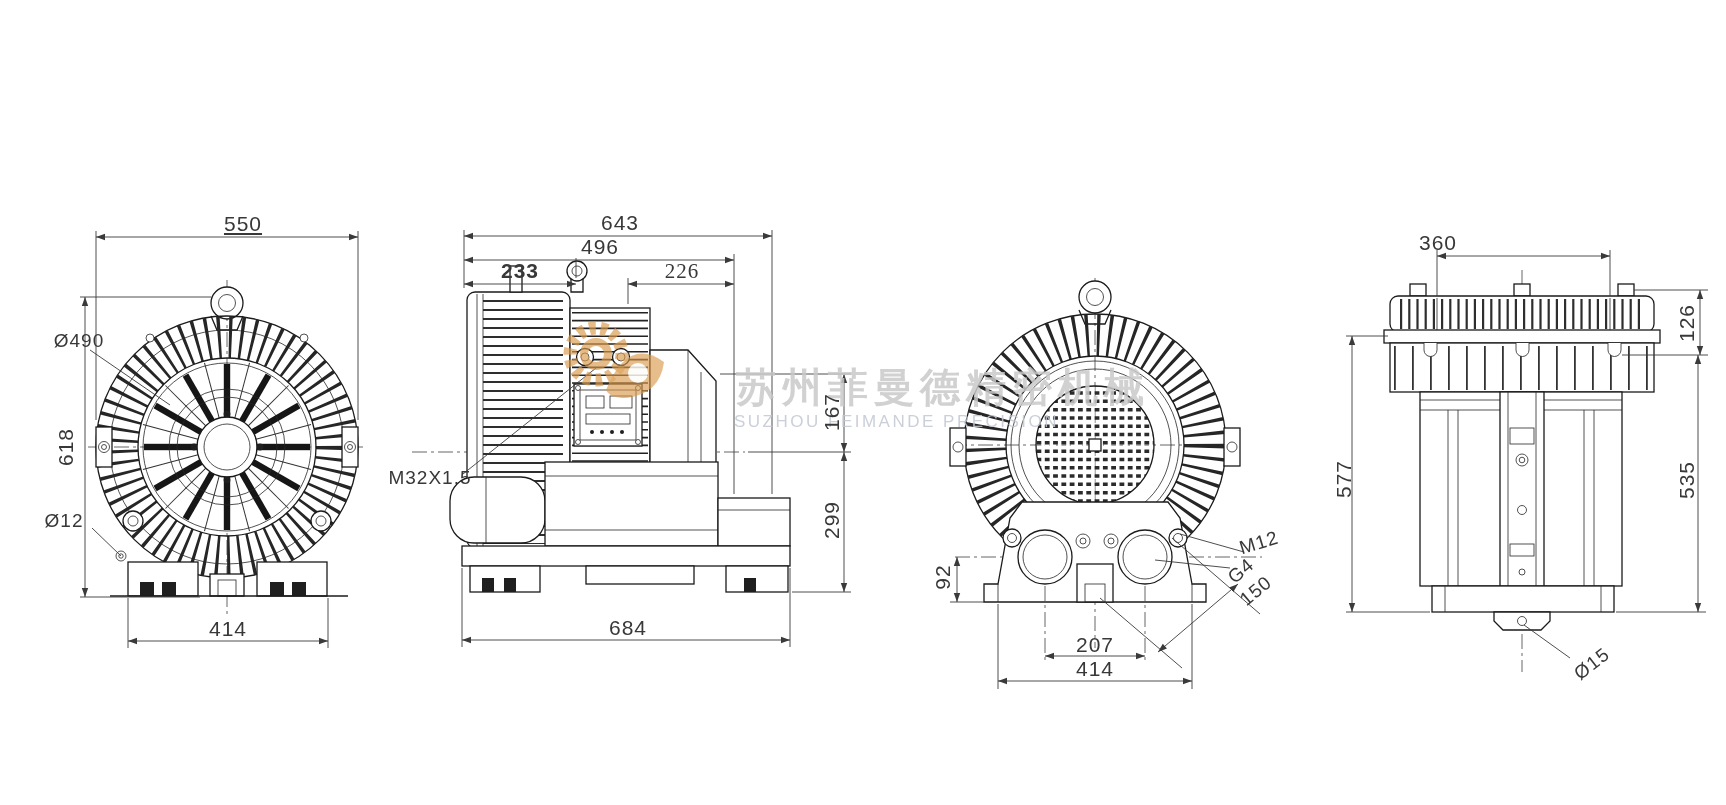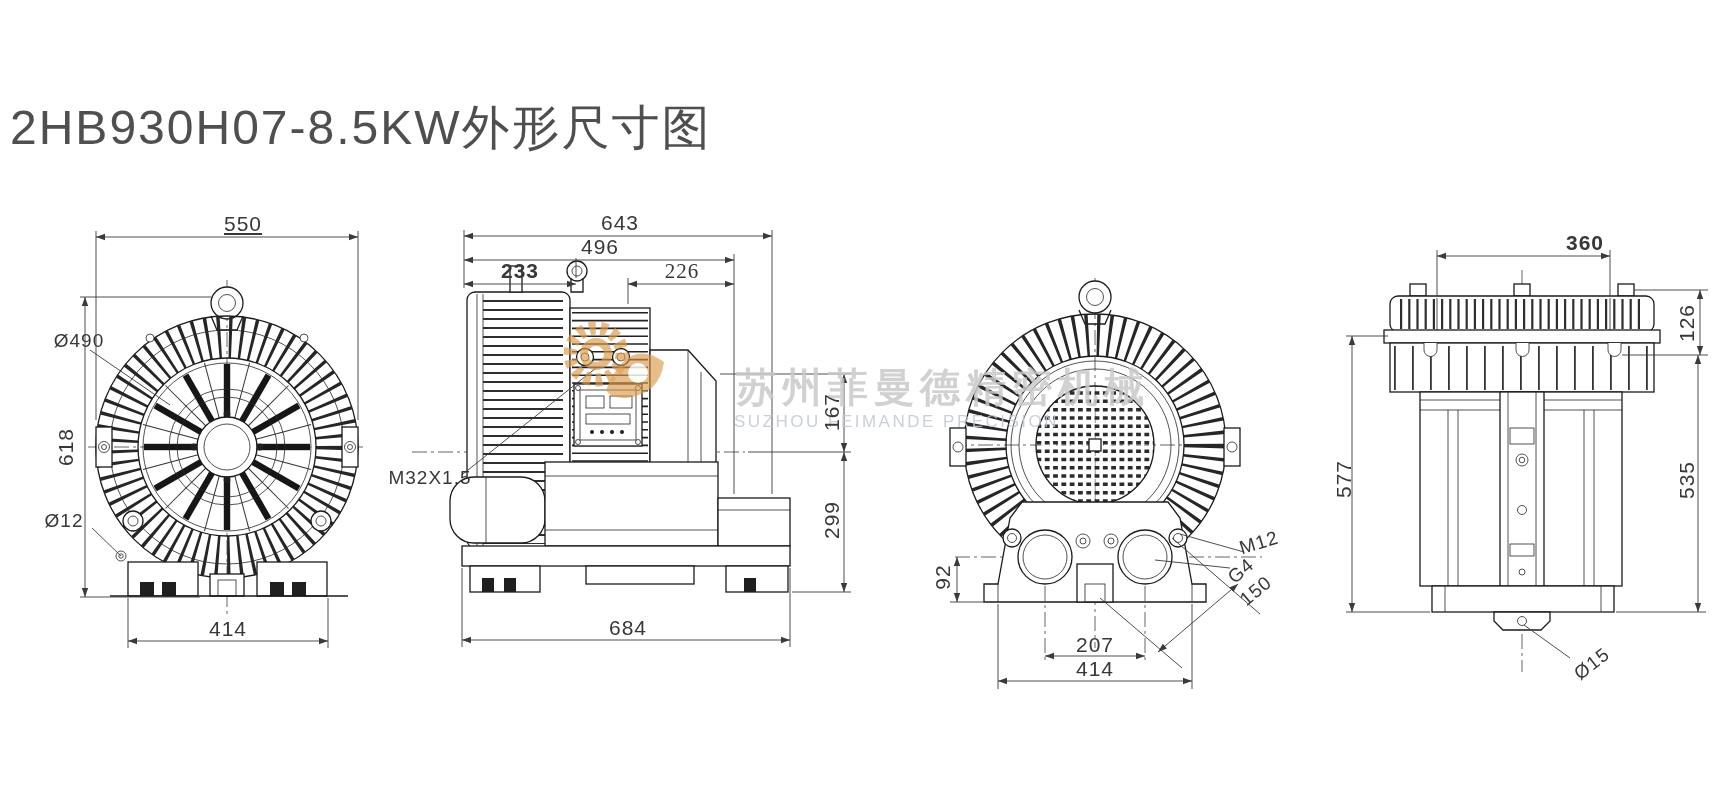--- a/index.html
+++ b/index.html
@@ -327,21 +327,20 @@
   <svg width="115" height="90" viewBox="0 0 115 90" style="position:absolute;left:0;top:0;">
     <circle cx="38" cy="36" r="26" fill="none" stroke="#d9994a" stroke-width="13" stroke-dasharray="6.5 5" opacity=".78"></circle>
     <circle cx="38" cy="36" r="12" fill="none" stroke="#d9994a" stroke-width="8" opacity=".78"></circle>
     <path d="M48,72 Q70,18 106,44 Q102,76 68,80 Q52,80 48,72 Z" fill="#d9994a" opacity=".75"></path>
     <circle cx="80" cy="55" r="10" fill="#fff" opacity=".95"></circle>
   </svg>
   <span class="cn">苏州菲曼德精密机械</span>
   <span class="en">SUZHOU FEIMANDE PRECISION</span>
 </div>
 
-<span id="title">2HB930H07-8.5KW外形尺寸图</span>
 
 <span class="dim" style="left:243px;top:224px;text-decoration:underline;">550</span>
 <span class="dim sm" style="left:62px;top:341px;margin-left:17px;">Ø490</span>
 <span class="dim r90" style="left:66px;top:447px;">618</span>
 <span class="dim sm" style="left:64px;top:521px;">Ø12</span>
 <span class="dim" style="left:228px;top:629px;">414</span>
 
 <span class="dim" style="left:620px;top:223px;text-align:center;">643</span>
 <span class="dim" style="left:600px;top:247px;">496</span>
 <span class="dim" style="left:520px;top:271px;font-weight:bold;">233</span>
@@ -351,19 +350,19 @@
 <span class="dim r90" style="left:832px;top:520px;">299</span>
 <span class="dim" style="left:628px;top:628px;text-align:right;">684</span>
 
 <span class="dim r90" style="left:943px;top:577px;">92</span>
 <span class="dim" style="left:1095px;top:645px;">207</span>
 <span class="dim" style="left:1095px;top:669px;">414</span>
 <span class="dim sm r17" style="left:1259px;top:543px;">M12</span>
 <span class="dim sm r40" style="left:1241px;top:571px;">G4</span>
 <span class="dim sm r40" style="left:1256px;top:591px;">150</span>
 
-<span class="dim" style="left:1585px;top:243px;font-weight:bold;">360</span>
+<span class="dim" style="left:1438px;top:243px;">360</span>
 <span class="dim r90" style="left:1687px;top:323px;">126</span>
 <span class="dim r90" style="left:1344px;top:479px;">577</span>
 <span class="dim r90" style="left:1687px;top:480px;">535</span>
 <span class="dim sm r38" style="left:1592px;top:664px;">Ø15</span>
 
 </div>
 
 </body></html>

